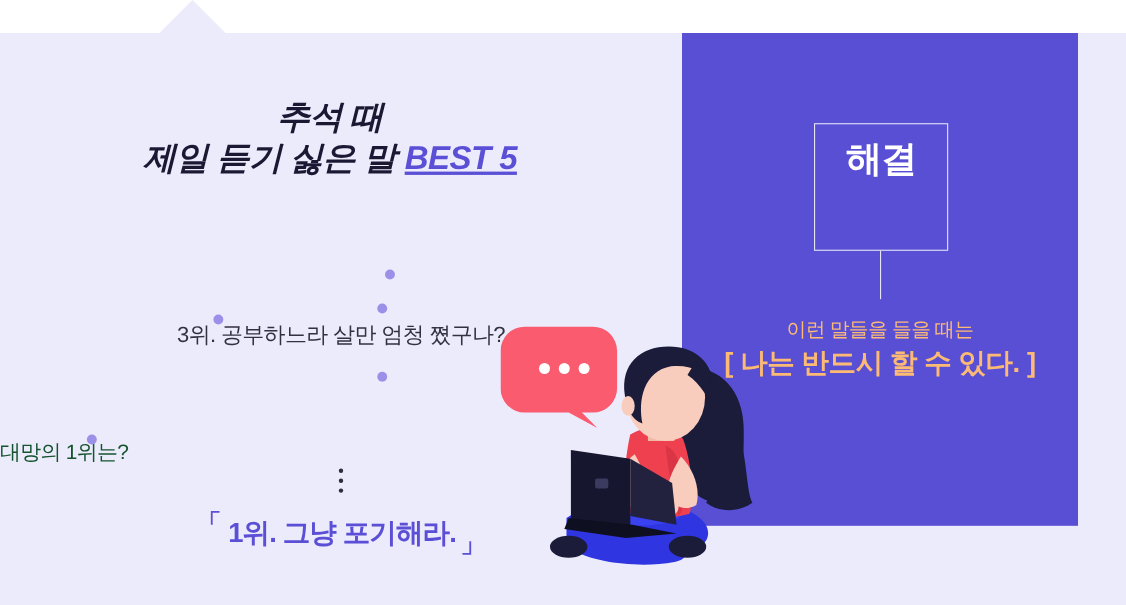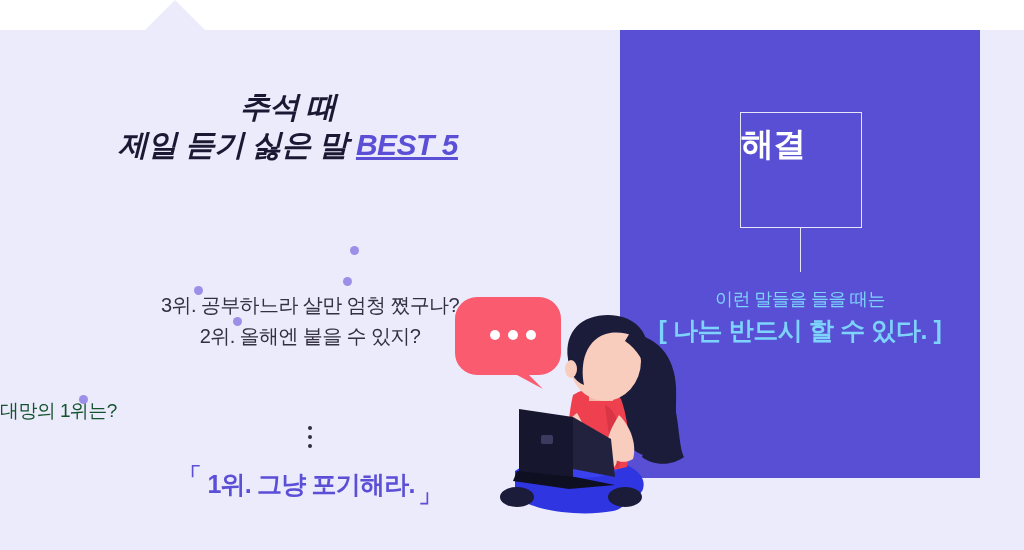--- a/index.html
+++ b/index.html
@@ -39,21 +39,21 @@
   
   #left-col {
     position: absolute;
     left: 0px;
     top: 30px;
     width: 620px;
     height: 520px;
   }
   #title-block {
     position: absolute;
-    left: 4px;
+    left: 16px;
     top: 58px;
     width: 568px;
     text-align: center;
     line-height: 1.28;
   }
   .title-line {
     font-style: italic;
     font-weight: bold;
     font-size: 30px;
     letter-spacing: -0.5px;
@@ -170,20 +170,21 @@
     width: 122px;
     height: 116px;
     border: 1px solid rgba(255,255,255,0.85);
     box-sizing: border-box;
   }
   #badge-text {
     position: absolute;
     left: 0;
     top: 13px;
     width: 100%;
+    text-align: center;
     color: #ffffff;
     font-size: 33px;
     font-weight: bold;
     line-height: 1.08;
     letter-spacing: -1px;
   }
   #badge-stem {
     position: absolute;
     left: 180px;
     top: 198px;
@@ -192,21 +193,21 @@
     background: rgba(255,255,255,0.85);
   }
   #panel-text {
     position: absolute;
     left: 0;
     top: 256px;
     width: 360px;
     text-align: center;
   }
   .p-line {
-    color: #7dd3fc;
+    color: #fdba74;
     font-size: 18px;
     letter-spacing: -0.6px;
     line-height: 1.5;
     white-space: nowrap;
   }
   .p-line.strong {
     font-size: 25px;
     font-weight: bold;
     letter-spacing: -0.4px;
     line-height: 1.42;
@@ -229,21 +230,21 @@
 
     <div id="title-block">
       <div class="title-line">추석 때</div>
       <div class="title-line"><span>제일 듣기 싫은 말 </span><span class="title-accent">BEST 5</span></div>
     </div>
 
     <div id="rank-list">
       <div class="rank-row"><span class="rank-inner"><span class="rank-dot" style="left:40px;"></span></span></div>
       <div class="rank-row"><span class="rank-inner"><span class="rank-dot" style="left:33px;"></span></span></div>
       <div class="rank-row"><span class="rank-inner"><span class="rank-dot" style="left:33px;"></span><span>3위. 공부하느라 살만 엄청 쪘구나?</span></span></div>
-      <div class="rank-row"><span class="rank-inner"><span class="rank-dot" style="left:33px;"></span><span>2위. 올해엔 붙을 수 있지?</span></span></div>
+      <div class="rank-row"><span class="rank-inner"><span class="rank-dot" style="left:33px;"></span></span></div>
     </div>
 
     <div id="grand-line">
       <span class="rank-inner">
         <span class="rank-dot" style="left:79px;top:-3px;"></span>
         <span>대망의 1위는?</span>
       </span>
     </div>
 
     <div id="vdots">

